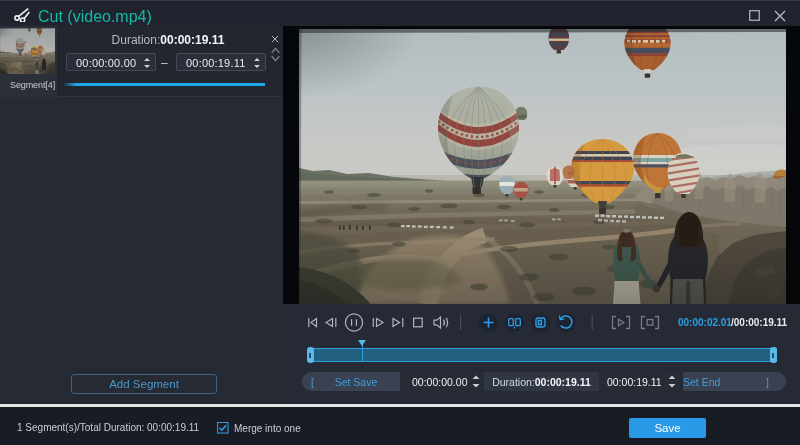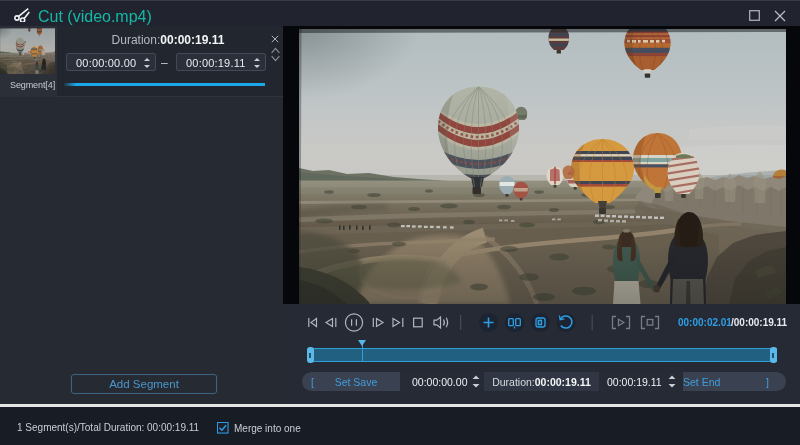--- a/index.html
+++ b/index.html
@@ -584,13 +584,14 @@
   </div>
 </div>
 
 <div id="bottombar">
   <div id="btmtext">1 Segment(s)/Total Duration: 00:00:19.11</div>
   <svg id="mergebox" viewBox="0 0 13 13">
       <rect x="0.5" y="0.5" width="12" height="12" fill="#1b202a" stroke="#2e9fe8" stroke-width="1.2"></rect>
       <path d="M2.8 6.5 L5.5 9.3 L10.3 3.6" stroke="#2e9fe8" stroke-width="1.6" fill="none"></path>
     </svg>
   <div id="mergelbl">Merge into one</div>
+  <div class="btn" id="savebtn">Save</div>
 </div>
 
 </body></html>

